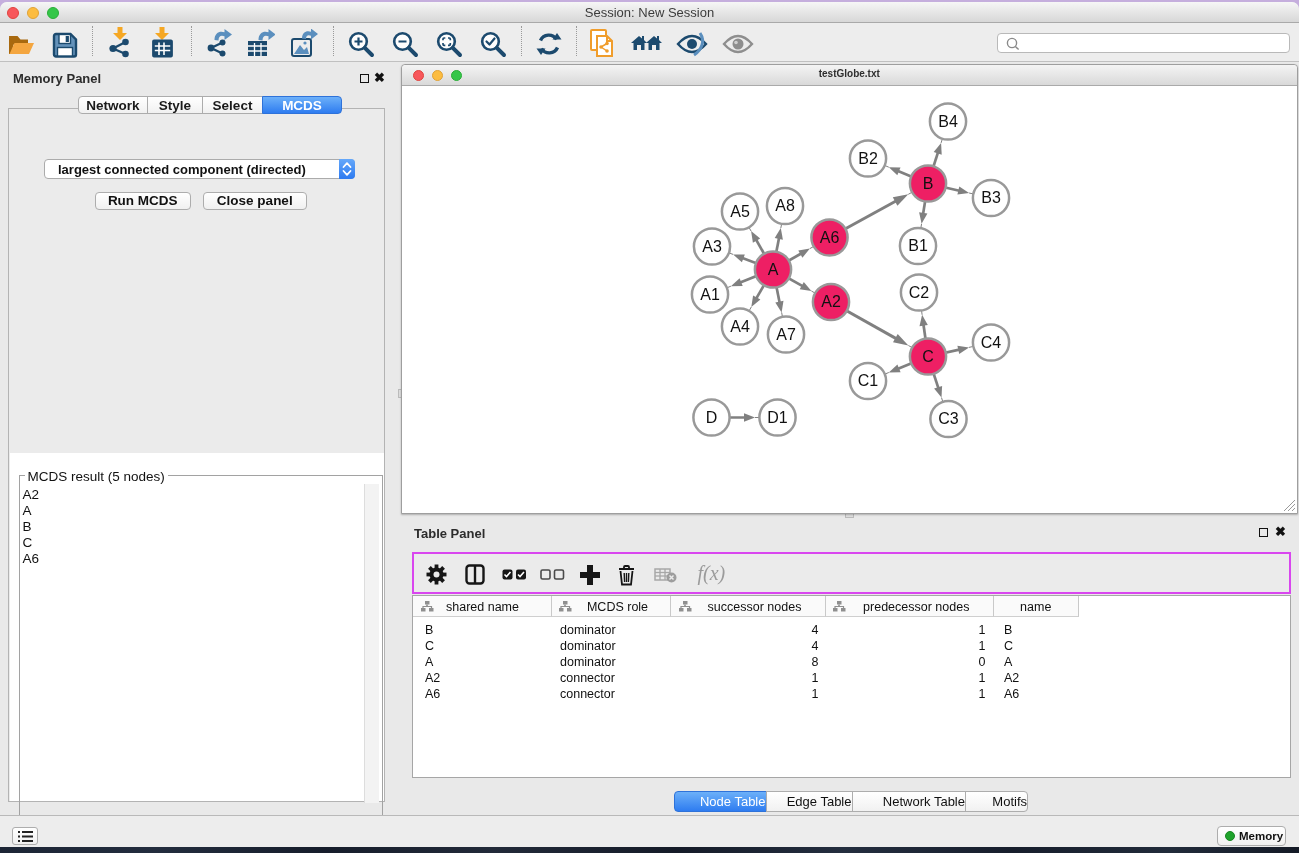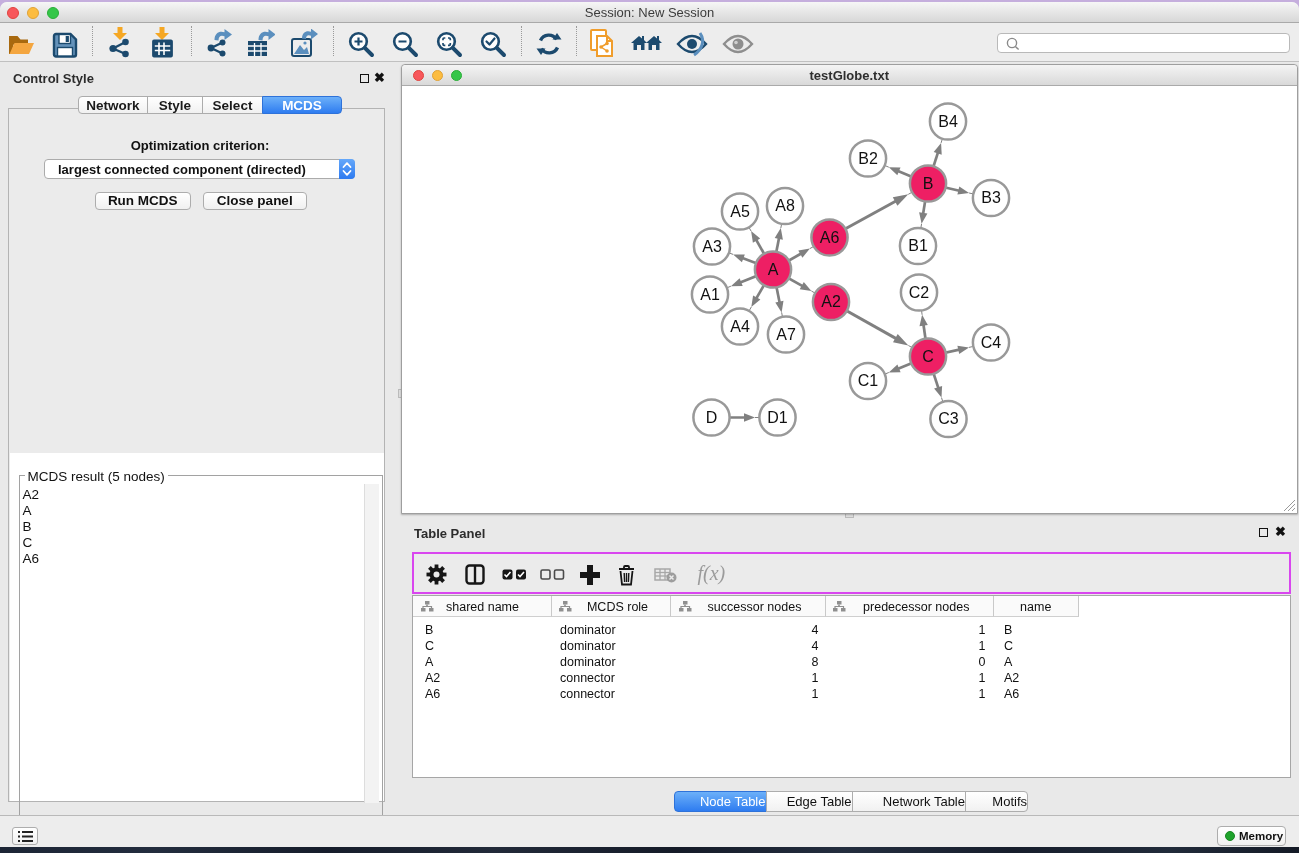--- a/index.html
+++ b/index.html
@@ -27,21 +27,21 @@
 #sel .step { position:absolute; right:-1px; top:-1px; width:16px; height:20px; background:linear-gradient(#65a8fa,#2d7af0); border-radius:0 4px 4px 0; }
 
 #reswrap { position:absolute; left:1px; top:344px; width:374px; height:348px; background:#ffffff; }
 #fieldset { position:absolute; left:8.5px; top:22px; width:364px; height:382px; border:1px solid #a2a2a2; }
 #legend { position:absolute; left:5px; top:-7px; background:#fff; padding:0 3px; font-size:13.5px; color:#111; }
 #scrolltrack { position:absolute; right:2.5px; top:8px; width:15px; height:319px; background:#f3f3f3; border-left:1px solid #ddd; }
 .li { position:absolute; left:3px; font-size:13.5px; color:#111; }
 
 #frame { position:absolute; left:401px; top:1.5px; width:896.5px; height:450px; background:#fff; border:1px solid #9e9e9e; border-radius:4px 4px 0 0; box-shadow:0 1px 2px rgba(0,0,0,0.25); }
 #frametitle { position:absolute; left:0; top:0; width:100%; height:21px; background:linear-gradient(#f4f4f4,#d9d9d9); border-bottom:1px solid #aaaaaa; border-radius:4px 4px 0 0; }
-#frametitle .t { position:absolute; width:100%; top:3.5px; text-align:center; font-size:13px; font-weight:bold; color:#2e2e2e; }
+#frametitle .t { position:absolute; width:100%; top:3.5px; text-align:center; font-size:10px; font-weight:bold; color:#2e2e2e; }
 .ftl { position:absolute; width:11px; height:11px; border-radius:50%; top:5px; }
 
 #tp-title { position:absolute; left:414px; top:464px; font-size:13px; font-weight:bold; color:#2c2c2c; }
 #tptoolbar { position:absolute; left:411.5px; top:489.5px; width:879px; height:42px; border:2px solid #d946ef; background:#ebebeb; }
 #datatable { position:absolute; left:411.5px; top:533px; width:879px; height:183px; border:1px solid #a6a6a6; background:#fff; }
 .hdrcell { position:absolute; top:0; height:21px; background:#fafafa; border-right:1px solid #c9c9c9; border-bottom:1px solid #cfcfcf; }
 .hdrtxt { position:absolute; width:100%; text-align:center; top:3.5px; font-size:12.5px; color:#111; }
 .cell { position:absolute; font-size:12.5px; color:#111; height:16px; }
 .btab { position:absolute; top:729px; height:21px; background:linear-gradient(#ffffff,#f1f1f1); border:1px solid #adadad; font-size:13px; color:#111; text-align:right; line-height:20px; }
 .btabsel { background:linear-gradient(#6cb0f9,#2e7cf0); color:#fff; border-color:#2e72d9; }
@@ -176,25 +176,24 @@
     <div class="sep" style="left:576px;"></div>
     <div id="searchbox">
         <svg width="18" height="18" style="left:6px; top:1px;" viewBox="0 0 18 18">
           <circle cx="8" cy="8" r="4.6" fill="none" stroke="#8a8a8a" stroke-width="1.4"></circle>
           <line x1="11.4" y1="11.4" x2="14.6" y2="14.6" stroke="#8a8a8a" stroke-width="1.4"></line>
         </svg>
       </div>
   </div>
   <div id="main">
 
-    <div id="cp-title">Control Style</div>
+    <div id="cp-title">Memory Panel</div>
     <div class="winbtn" style="left:360px; top:12px; width:9px; height:9px; border:1.6px solid #111;"></div>
     <div class="winbtn" style="left:374px; top:8px; font-size:13px; font-weight:bold;">✖</div>
     <div id="cpbox">
-      <div style="position:absolute; left:31px; top:29px; width:320px; text-align:center; font-size:13px; font-weight:bold; color:#111;">Optimization criterion:</div>
       <div id="sel">
         <div class="txt">largest connected component (directed)</div>
         <div class="step">
             <svg width="16" height="20" viewBox="0 0 16 20">
               <path d="M4.5 8 L8 4.2 L11.5 8" fill="none" stroke="#fff" stroke-width="1.8" stroke-linecap="round" stroke-linejoin="round"></path>
               <path d="M4.5 12 L8 15.8 L11.5 12" fill="none" stroke="#fff" stroke-width="1.8" stroke-linecap="round" stroke-linejoin="round"></path>
             </svg>
           </div>
       </div>
       <div class="btn" style="left:85.5px; top:83px; width:96.5px;">Run MCDS</div>

